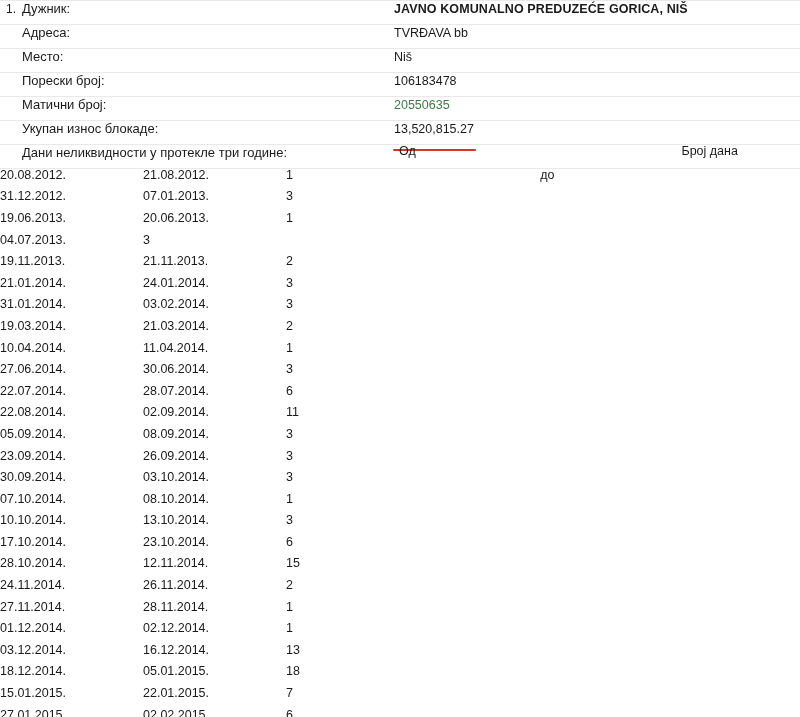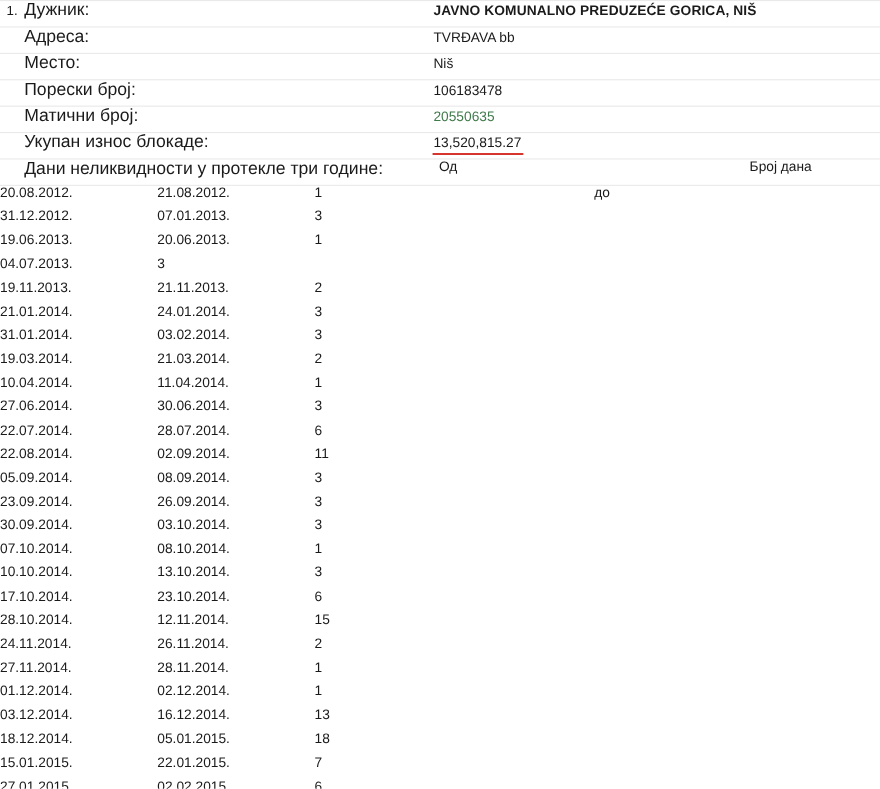--- a/index.html
+++ b/index.html
@@ -37,40 +37,40 @@
     border-top: 1px solid #e9e9e9;
   }
   .info-row .idx {
     width: 16px;
     padding-left: 6px;
     font-size: 12px;
     color: #1a1a1a;
   }
   .info-row .label {
     width: 372px;
-    font-size: 16px;
+    font-size: 13px;
     color: #1a1a1a;
     white-space: nowrap;
   }
   .info-row .value {
     font-size: 12.5px;
     color: #1a1a1a;
     white-space: nowrap;
   }
   .info-row .value.bold {
     font-weight: bold;
     letter-spacing: 0.1px;
   }
   .info-row .value.green {
     color: #3f7a4a;
   }
   .value.underline-red {
     position: relative;
     display: inline-block;
-    padding-bottom: 1px;
+    padding-bottom: 12px;
   }
   .value.underline-red::after {
     content: "";
     position: absolute;
     left: -1px;
     right: -2px;
     bottom: -3px;
     height: 2px;
     background: #d6342c;
     border-radius: 1px;

